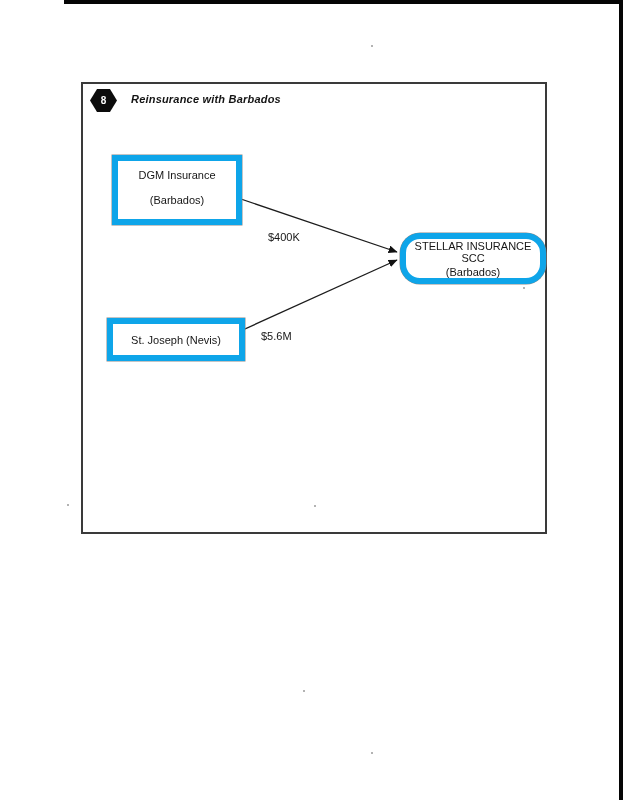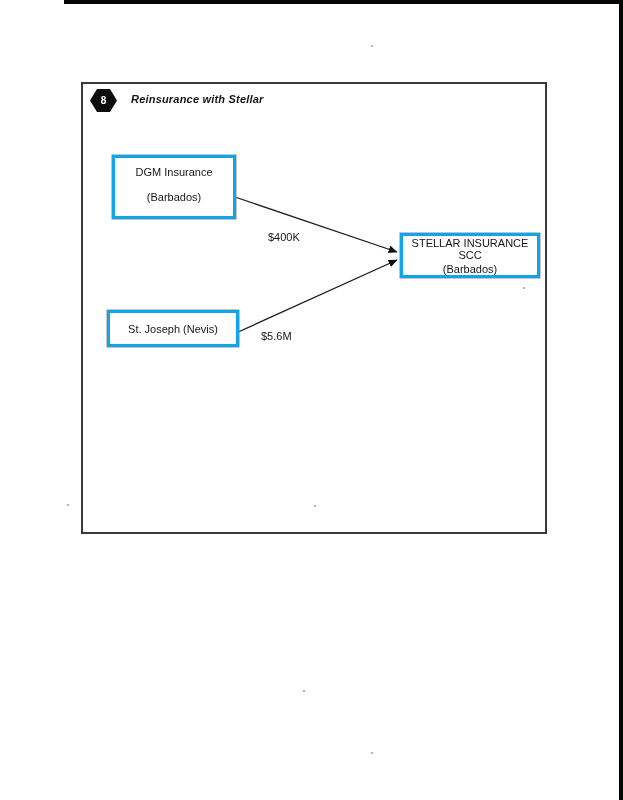--- a/index.html
+++ b/index.html
@@ -59,21 +59,21 @@
     font-size: 11px;
     font-weight: bold;
     font-style: italic;
     color: #141414;
     letter-spacing: 0.2px;
     white-space: nowrap;
   }
   
   .node {
     position: absolute;
-    border: 3px solid #0ea5e9;
+    border: 6px solid #0ea5e9;
     box-shadow: 0 0 0 0.5px #8a8a8a;
     background: #ffffff;
     color: #161616;
     display: flex;
     flex-direction: column;
     align-items: center;
     text-align: center;
     font-size: 11px;
     line-height: 12px;
   }
@@ -82,23 +82,24 @@
     width: 118px; height: 50px;
     padding-top: 8px;
     gap: 13px;
     justify-content: flex-start;
   }
   .node-stellar {
     left: 400px; top: 233px;
     width: 134px; height: 39px;
     justify-content: center;
     gap: 2px;
+    border-radius: 20px;
   }
   .node-stjoseph {
-    left: 107px; top: 310px;
+    left: 107px; top: 318px;
     width: 126px; height: 31px;
     justify-content: center;
   }
   .edge-label {
     position: absolute;
     font-size: 11px;
     color: #161616;
     white-space: nowrap;
   }
   .edge-label-1 { left: 268px; top: 231px; }
@@ -124,21 +125,21 @@
 
   <div class="artifact-top"></div>
   <div class="artifact-right"></div>
 
   <div class="frame"></div>
 
   <div class="badge">
     <span>8</span>
   </div>
 
-  <div class="diagram-title">Reinsurance with Stellar</div>
+  <div class="diagram-title">Reinsurance with Barbados</div>
 
   <svg class="arrows" viewBox="0 0 623 800" xmlns="http://www.w3.org/2000/svg">
     <defs>
       <marker id="arrowhead" markerWidth="8" markerHeight="8" refX="6.5" refY="3" orient="auto">
         <path d="M0,0 L7,3 L0,6 Z" fill="#111111"></path>
       </marker>
     </defs>
     <line x1="232" y1="196" x2="397" y2="252" stroke="#1c1c1c" stroke-width="1.3" marker-end="url(#arrowhead)"></line>
     <line x1="236" y1="333" x2="397" y2="260" stroke="#1c1c1c" stroke-width="1.3" marker-end="url(#arrowhead)"></line>
   </svg>

